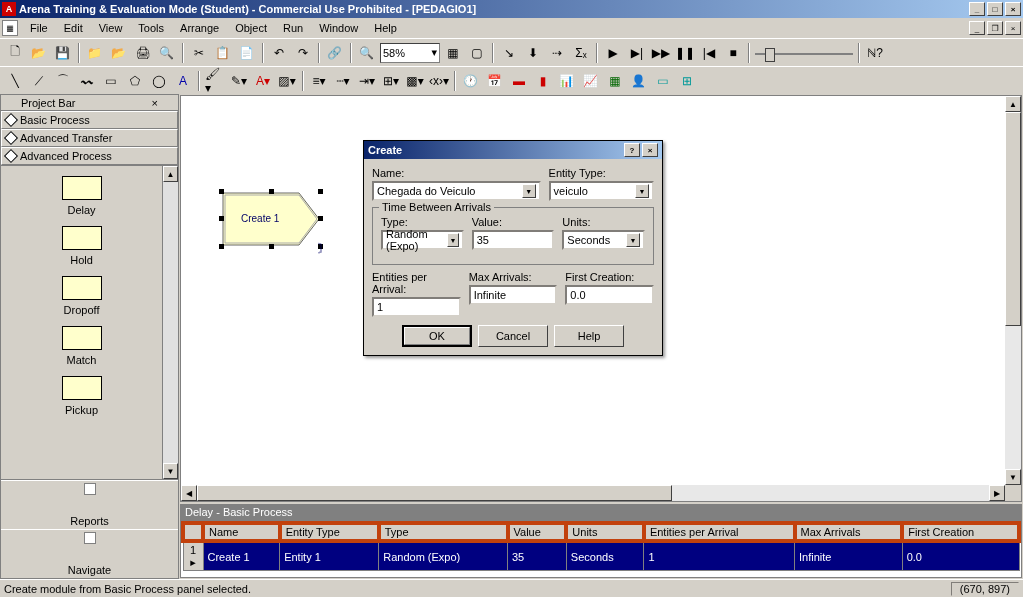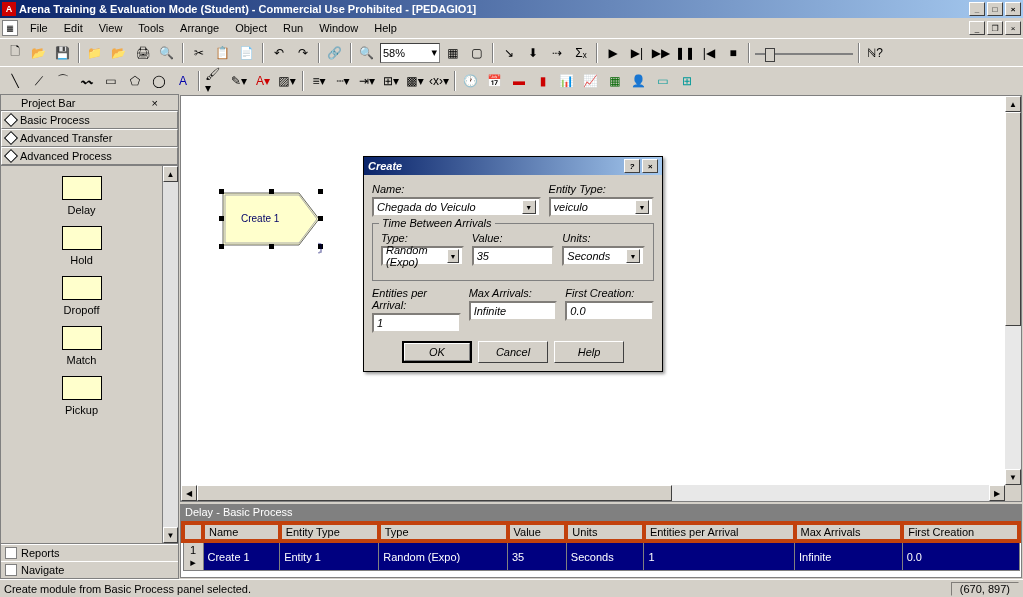--- a/index.html
+++ b/index.html
@@ -37,21 +37,21 @@
 .pb-section.selected { background:#d4d0c8; }
 .pb-diamond { width:10px; height:10px; transform: rotate(45deg); border:1px solid #000; background:#fff; flex-shrink:0; }
 .pb-list { flex: 1; background: #d4d0c8; overflow: hidden; position: relative; border-top:1px solid #808080; }
 .pb-items { position:absolute; inset:0 16px 0 0; overflow:hidden; text-align:center; }
 .pb-item { margin: 10px auto; }
 .pb-item .block { width: 40px; height: 24px; background: #ffffcc; border: 1px solid #000; margin: 0 auto 4px; }
 .pb-scroll { position:absolute; right:0; top:0; bottom:0; width:16px; background:#d4d0c8; border-left:1px solid #808080; display:flex; flex-direction:column; }
 .pb-scroll .sbtn { height:16px; background:#d4d0c8; border:1px solid #fff; border-right-color:#404040; border-bottom-color:#404040; display:flex; align-items:center; justify-content:center; font-size:8px; }
 .pb-scroll .strack { flex:1; background:#e0e0e0; }
 .pb-bottom { border-top:1px solid #808080; }
-.pb-bottom-row { display:flex; align-items:center; gap:4px; padding:2px 4px; border-top:1px solid #fff; }
+.pb-bottom-row { display:flex; align-items:center; gap:20px; padding:2px 4px; border-top:1px solid #fff;flex-direction:column; }
 .pb-bottom-row .ico { width:12px; height:12px; border:1px solid #808080; background:#fff; }
 
 
 .workarea { flex:1; display:flex; flex-direction:column; background:#d4d0c8; }
 .canvas-wrap { flex:1; position:relative; border:1px solid #808080; margin: 1px; }
 .canvas { position:absolute; inset:0 16px 16px 0; background:#fff; overflow:hidden; }
 .hScroll { position:absolute; left:0; right:16px; bottom:0; height:16px; background:#d4d0c8; display:flex; }
 .vScroll { position:absolute; right:0; top:0; bottom:16px; width:16px; background:#d4d0c8; display:flex; flex-direction:column; }
 .sc-btn { width:16px; height:16px; background:#d4d0c8; border:1px solid #fff; border-right-color:#404040; border-bottom-color:#404040; display:flex; align-items:center; justify-content:center; font-size:8px; }
 .sc-track { flex:1; background:#e8e8e8; position:relative; }
@@ -67,21 +67,21 @@
 
 .spreadsheet { height:74px; border:1px solid #808080; margin:1px; display:flex; flex-direction:column; background:#fff; }
 .ss-title { background:#808080; color:#fff; padding:1px 4px; font-size:11px; height:16px; }
 .ss-table { flex:1; overflow:auto; }
 .ss-table table { border-collapse:collapse; width:100%; }
 .ss-table th { background:#d4d0c8; border:4px solid #c2410c; text-align:left; padding:1px 4px; font-weight:normal; font-size:11px; }
 .ss-table td { background:#000080; color:#fff; border:1px solid #808080; padding:1px 4px; font-size:11px; }
 .ss-rowhead { background:#d4d0c8 !important; color:#000 !important; width:20px; text-align:center; }
 
 
-.dialog { position:absolute; left:363px; top:156px; width:300px; background:#d4d0c8; border:1px solid #000; box-shadow: 2px 2px 3px rgba(0,0,0,.4); z-index:100;font-style:italic; }
+.dialog { position:absolute; left:363px; top:140px; width:300px; background:#d4d0c8; border:1px solid #000; box-shadow: 2px 2px 3px rgba(0,0,0,.4); z-index:100; }
 .dlg-title { background: linear-gradient(to right, #0a246a, #a6caf0); color:#fff; padding:2px 4px; display:flex; align-items:center; font-weight:bold; height:18px; gap:2px; }
 .dlg-title .t { flex:1; }
 .dlg-body { padding:8px; }
 .dlg-row { display:flex; gap:8px; margin-bottom:6px; }
 .dlg-col { flex:1; display:flex; flex-direction:column; gap:2px; }
 .dlg-label { font-size:11px; }
 .dlg-input, .dlg-select { height:20px; background:#fff; border:2px inset #d4d0c8; padding: 1px 3px; font-size:11px; display:flex; align-items:center; justify-content:space-between; }
 .dlg-select .arrow { width:14px; height:14px; background:#d4d0c8; border:1px solid #fff; border-right-color:#404040; border-bottom-color:#404040; display:flex; align-items:center; justify-content:center; font-size:7px; }
 .fieldset { border:1px solid #808080; padding:8px; position:relative; margin-bottom:6px; }
 .fieldset .legend { position:absolute; top:-7px; left:6px; background:#d4d0c8; padding:0 3px; font-size:11px; }

